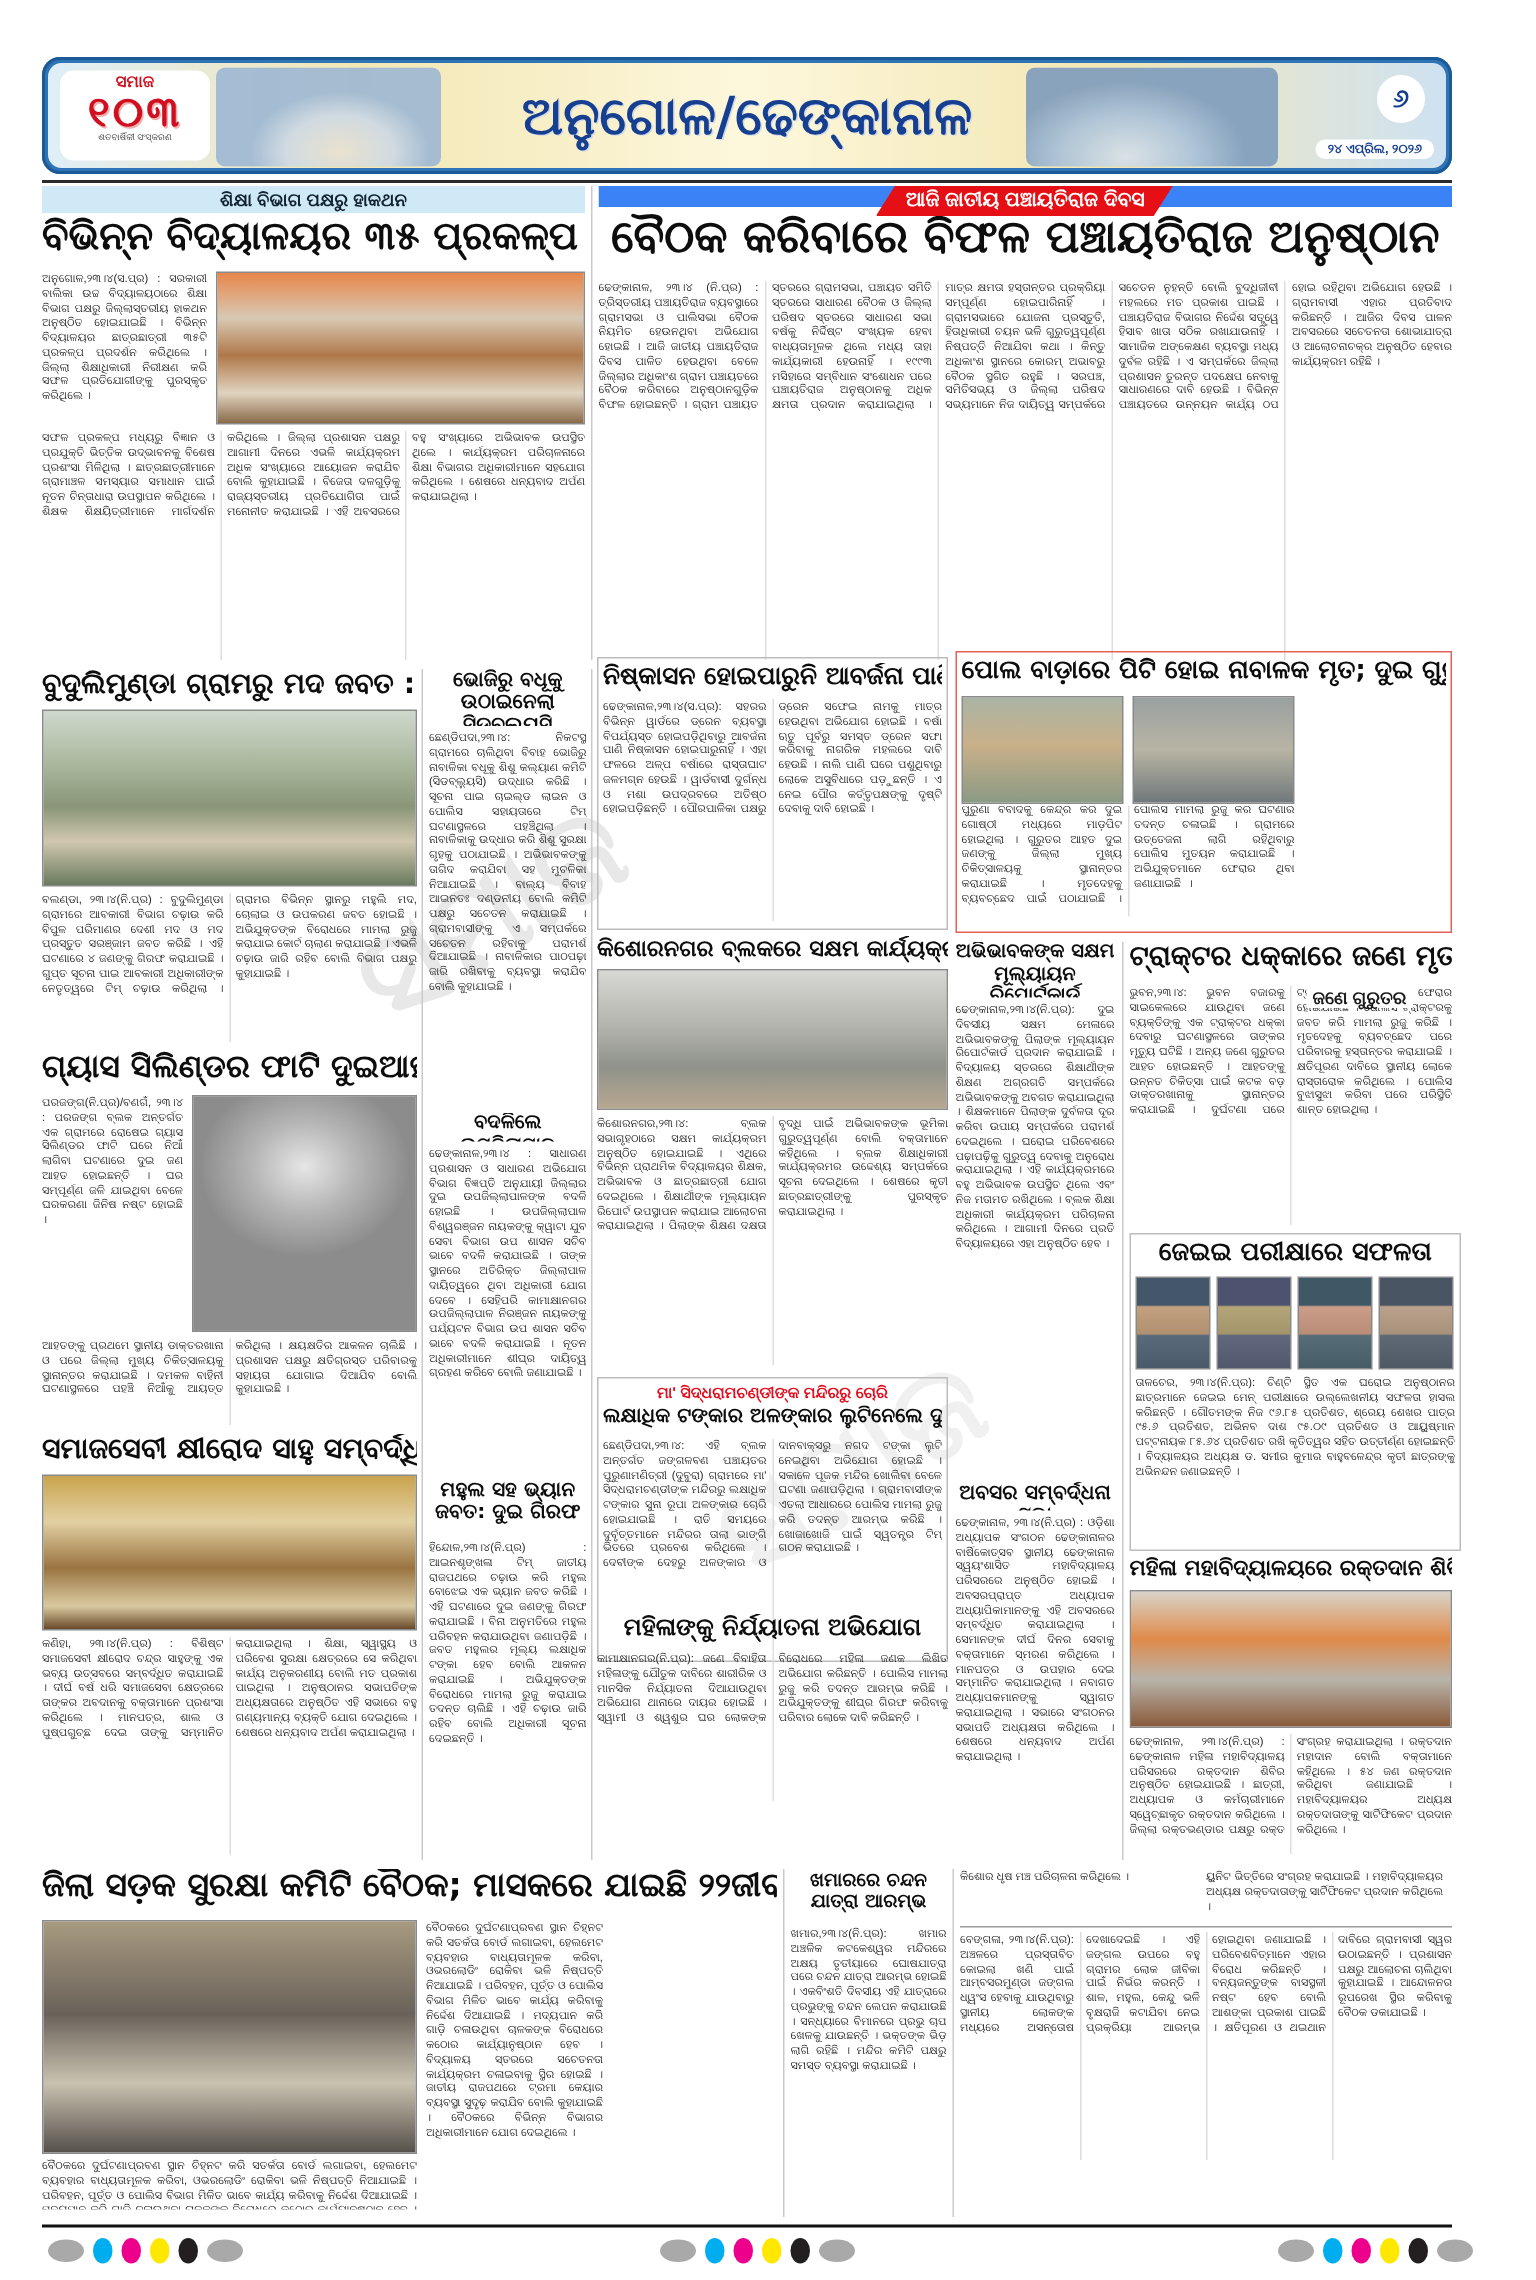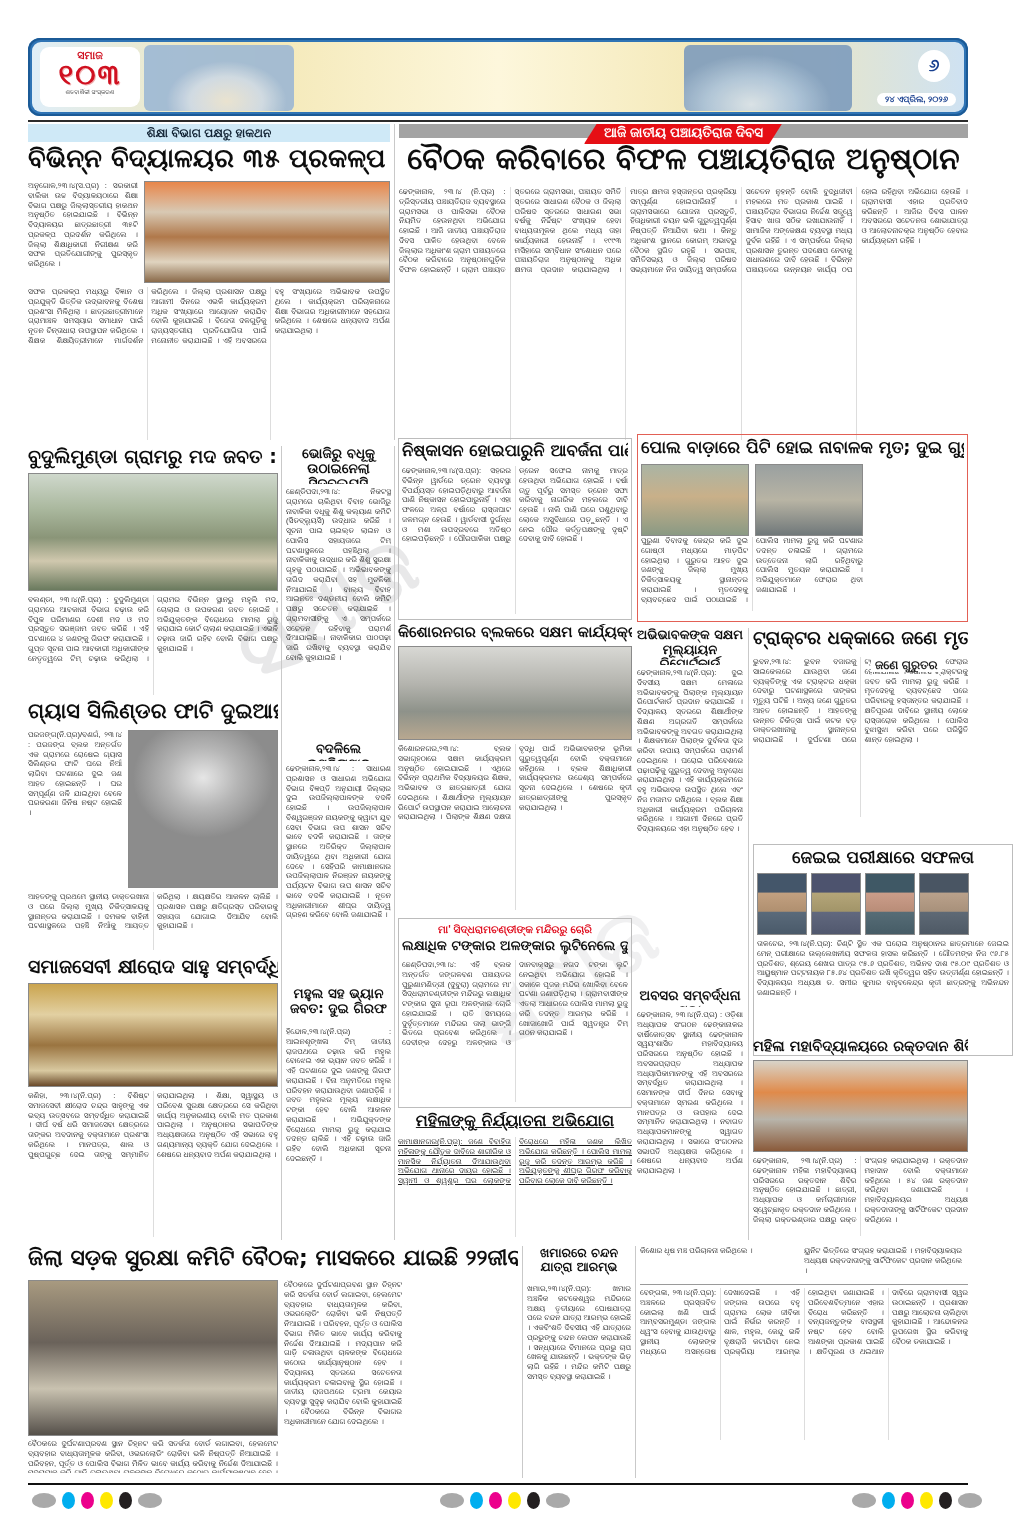--- a/index.html
+++ b/index.html
@@ -39,21 +39,21 @@
   .c2{column-count:2;column-gap:8px;column-rule:1px solid #ddd;}
   .c3{column-count:3;column-gap:8px;column-rule:1px solid #ddd;}
   .c4{column-count:4;column-gap:8px;column-rule:1px solid #ddd;}
   .c5{column-count:5;column-gap:9px;column-rule:1px solid #ddd;}
   .ph{border:1px solid #8a8a8a;box-sizing:border-box;background:#c9c9c9;}
   .vrule{position:absolute;width:1px;background:#c9c9c9;}
   .boxed{border:1px solid #bcbcbc;padding:3px;}
   .boxed-red{border:1px solid #e26055;padding:3px;}
   .red-kicker{color:#e01020;font-weight:bold;text-align:center;font-size:10.5px;margin:1px 0 2px;}
   
-  .grey-bar{position:relative;height:14px;background:#a3a3a3;margin-bottom:4px;}
+  .grey-bar{position:relative;height:14px;background:#3b82f6;margin-bottom:4px;}
   .badge{position:absolute;left:50%;top:-2px;transform:translateX(-50%);background:#e60f15;color:#fff;
         font-size:13.5px;font-weight:bold;padding:3px 20px;clip-path:polygon(7% 0,100% 0,93% 100%,0 100%);white-space:nowrap;}
   
   .p-hack{background:linear-gradient(180deg,#e8864a 0%,#d8c9b4 30%,#b0784a 55%,#e0d4c0 80%,#8a6a4a 100%);}
   .p-police{background:linear-gradient(180deg,#cfd8cc 0%,#aab89e 30%,#8a9578 55%,#d0c8ae 75%,#6a7a5e 100%);}
   .p-gas{background:radial-gradient(70px 60px at 50% 30%,#e6e6e6 0%,#b5b5b5 50%,#8c8c8c 100%),linear-gradient(180deg,#cfcfcf,#7f7f7f);}
   .p-felic{background:linear-gradient(180deg,#caa44e 0%,#e2d0a2 30%,#9a7440 60%,#d9c9a0 85%,#6a4a2a 100%);}
   .p-boy{background:linear-gradient(180deg,#aab4a4 0%,#c9b089 45%,#8a9a84 100%);}
   .p-ground{background:linear-gradient(180deg,#9aa0a0 0%,#b8b4a4 50%,#70787a 100%);}
   .p-hall{background:linear-gradient(180deg,#d8d8d4 0%,#b4b4ae 40%,#8e928a 70%,#b8a890 100%);}
@@ -78,20 +78,21 @@
 <div class="page">
 
   <div class="mast">
     <div class="mast-inner">
       <div class="logo-box">
         <div class="logo-name">ସମାଜ</div>
         <div class="logo-years">୧୦୩</div>
         <div class="logo-sub">ଶତବାର୍ଷିକୀ ସଂସ୍କରଣ</div>
       </div>
       <div class="mast-img img-temple"></div>
+      <div class="mast-title">ଅନୁଗୋଳ/ଢେଙ୍କାନାଳ</div>
       <div class="mast-img img-city"></div>
       <div class="page-circle">୬</div>
       <div class="date-pill">୨୪ ଏପ୍ରିଲ, ୨୦୨୬</div>
     </div>
   </div>
   <div class="mast-rule"></div>
 
   <div class="wm" style="left:230px;top:560px;">ସମାଜ</div>
   <div class="wm" style="left:470px;top:930px;opacity:.08;">ସମାଜ</div>
 
@@ -160,21 +161,21 @@
   <div class="art" style="left:398px;top:624px;width:234px;height:288px;">
     <div class="hl nowrap" style="font-size:15px;height:20px;">କିଶୋରନଗର ବ୍ଲକରେ ସକ୍ଷମ କାର୍ଯ୍ୟକ୍ରମ</div>
     <div class="ph p-hall" style="width:234px;height:94px;margin-top:2px;"></div>
     <div class="body c2" style="height:166px;margin-top:4px;">କିଶୋରନଗର,୨୩।୪: ବ୍ଲକ ସଭାଗୃହଠାରେ ସକ୍ଷମ କାର୍ଯ୍ୟକ୍ରମ ଅନୁଷ୍ଠିତ ହୋଇଯାଇଛି । ଏଥିରେ ବିଭିନ୍ନ ପ୍ରାଥମିକ ବିଦ୍ୟାଳୟର ଶିକ୍ଷକ, ଅଭିଭାବକ ଓ ଛାତ୍ରଛାତ୍ରୀ ଯୋଗ ଦେଇଥିଲେ । ଶିକ୍ଷାର୍ଥୀଙ୍କ ମୂଲ୍ୟାୟନ ରିପୋର୍ଟ ଉପସ୍ଥାପନ କରାଯାଇ ଆଲୋଚନା କରାଯାଇଥିଲା । ପିଲାଙ୍କ ଶିକ୍ଷଣ ଦକ୍ଷତା ବୃଦ୍ଧି ପାଇଁ ଅଭିଭାବକଙ୍କ ଭୂମିକା ଗୁରୁତ୍ୱପୂର୍ଣ୍ଣ ବୋଲି ବକ୍ତାମାନେ କହିଥିଲେ । ବ୍ଲକ ଶିକ୍ଷାଧିକାରୀ କାର୍ଯ୍ୟକ୍ରମର ଉଦ୍ଦେଶ୍ୟ ସମ୍ପର୍କରେ ସୂଚନା ଦେଇଥିଲେ । ଶେଷରେ କୃତୀ ଛାତ୍ରଛାତ୍ରୀଙ୍କୁ ପୁରସ୍କୃତ କରାଯାଇଥିଲା ।</div>
   </div>
   <div class="art boxed" style="left:398px;top:918px;width:234px;height:190px;">
     <div class="red-kicker">ମା' ସିଦ୍ଧରାମଚଣ୍ଡୀଙ୍କ ମନ୍ଦିରରୁ ଚୋରି</div>
     <div class="hl" style="font-size:13.5px;height:19px;white-space:nowrap;">ଲକ୍ଷାଧିକ ଟଙ୍କାର ଅଳଙ୍କାର ଲୁଟିନେଲେ ଦୁର୍ବୃତ୍ତ</div>
     <div class="body c2" style="height:142px;margin-top:3px;">ଛେଣ୍ଡିପଦା,୨୩।୪: ଏହି ବ୍ଲକ ଅନ୍ତର୍ଗତ ଜଙ୍ଗଳବଣ ପଞ୍ଚାୟତର ପୁରୁଣାମଣିତ୍ରୀ (ଦୁବୁରା) ଗ୍ରାମରେ ମା' ସିଦ୍ଧରାମଚଣ୍ଡୀଙ୍କ ମନ୍ଦିରରୁ ଲକ୍ଷାଧିକ ଟଙ୍କାର ସୁନା ରୂପା ଅଳଙ୍କାର ଚୋରି ହୋଇଯାଇଛି । ରାତି ସମୟରେ ଦୁର୍ବୃତ୍ତମାନେ ମନ୍ଦିରର ତାଲା ଭାଙ୍ଗି ଭିତରେ ପ୍ରବେଶ କରିଥିଲେ । ଦେବୀଙ୍କ ଦେହରୁ ଅଳଙ୍କାର ଓ ଦାନବାକ୍ସରୁ ନଗଦ ଟଙ୍କା ଲୁଟି ନେଇଥିବା ଅଭିଯୋଗ ହୋଇଛି । ସକାଳେ ପୂଜକ ମନ୍ଦିର ଖୋଲିବା ବେଳେ ଘଟଣା ଜଣାପଡ଼ିଥିଲା । ଗ୍ରାମବାସୀଙ୍କ ଏତଲା ଆଧାରରେ ପୋଲିସ ମାମଲା ରୁଜୁ କରି ତଦନ୍ତ ଆରମ୍ଭ କରିଛି । ଖୋଜାଖୋଜି ପାଇଁ ସ୍ୱତନ୍ତ୍ର ଟିମ୍ ଗଠନ କରାଯାଇଛି ।</div>
   </div>
-  <div class="art" style="left:398px;top:1112px;width:234px;height:128px;text-decoration:underline;">
+  <div class="art" style="left:398px;top:1076px;width:234px;height:128px;">
     <div class="hl nowrap" style="font-size:16px;height:22px;">ମହିଳାଙ୍କୁ ନିର୍ଯ୍ୟାତନା ଅଭିଯୋଗ</div>
     <div class="body c2" style="height:100px;margin-top:3px;">କାମାକ୍ଷାନଗର(ନି.ପ୍ର): ଜଣେ ବିବାହିତା ମହିଳାଙ୍କୁ ଯୌତୁକ ଦାବିରେ ଶାରୀରିକ ଓ ମାନସିକ ନିର୍ଯ୍ୟାତନା ଦିଆଯାଉଥିବା ଅଭିଯୋଗ ଥାନାରେ ଦାୟର ହୋଇଛି । ସ୍ୱାମୀ ଓ ଶ୍ୱଶୁର ଘର ଲୋକଙ୍କ ବିରୋଧରେ ମହିଳା ଜଣକ ଲିଖିତ ଅଭିଯୋଗ କରିଛନ୍ତି । ପୋଲିସ ମାମଲା ରୁଜୁ କରି ତଦନ୍ତ ଆରମ୍ଭ କରିଛି । ଅଭିଯୁକ୍ତଙ୍କୁ ଶୀଘ୍ର ଗିରଫ କରିବାକୁ ପରିବାର ଲୋକେ ଦାବି କରିଛନ୍ତି ।</div>
   </div>
 
   <div class="art boxed-red" style="left:637px;top:434px;width:331px;height:188px;">
     <div class="hl nowrap" style="font-size:17px;height:23px;">ପୋଲ ବାଡ଼ାରେ ପିଟି ହୋଇ ନାବାଳକ ମୃତ; ଦୁଇ ଗୁରୁତର</div>
     <div class="flexrow" style="margin-top:3px;">
       <div style="width:222px;">
         <div class="flexrow">
           <div class="ph p-boy" style="width:108px;height:72px;"></div>
@@ -194,21 +195,21 @@
   <div class="art" style="left:637px;top:988px;width:106px;height:252px;">
     <div class="hl" style="font-size:13.5px;height:19px;">ଅବସର ସମ୍ବର୍ଦ୍ଧନା ସଭା</div>
     <div class="body" style="height:228px;margin-top:3px;">ଢେଙ୍କାନାଳ, ୨୩।୪(ନି.ପ୍ର) : ଓଡ଼ିଶା ଅଧ୍ୟାପକ ସଂଗଠନ ଢେଙ୍କାନାଳର ବାର୍ଷିକୋତ୍ସବ ସ୍ଥାନୀୟ ଢେଙ୍କାନାଳ ସ୍ୱୟଂଶାସିତ ମହାବିଦ୍ୟାଳୟ ପରିସରରେ ଅନୁଷ୍ଠିତ ହୋଇଛି । ଅବସରପ୍ରାପ୍ତ ଅଧ୍ୟାପକ ଅଧ୍ୟାପିକାମାନଙ୍କୁ ଏହି ଅବସରରେ ସମ୍ବର୍ଦ୍ଧିତ କରାଯାଇଥିଲା । ସେମାନଙ୍କ ଦୀର୍ଘ ଦିନର ସେବାକୁ ବକ୍ତାମାନେ ସ୍ମରଣ କରିଥିଲେ । ମାନପତ୍ର ଓ ଉପହାର ଦେଇ ସମ୍ମାନିତ କରାଯାଇଥିଲା । ନବାଗତ ଅଧ୍ୟାପକମାନଙ୍କୁ ସ୍ୱାଗତ କରାଯାଇଥିଲା । ସଭାରେ ସଂଗଠନର ସଭାପତି ଅଧ୍ୟକ୍ଷତା କରିଥିଲେ । ଶେଷରେ ଧନ୍ୟବାଦ ଅର୍ପଣ କରାଯାଇଥିଲା ।</div>
   </div>
 
   <div class="art" style="left:753px;top:628px;width:215px;height:190px;">
     <div class="hl nowrap" style="font-size:18.5px;height:25px;">ଟ୍ରାକ୍ଟର ଧକ୍କାରେ ଜଣେ ମୃତ</div>
     <div class="subhead-inset" style="left:118px;top:30px;">ଜଣେ ଗୁରୁତର</div>
     <div class="body c2" style="height:160px;margin-top:4px;">ଭୁବନ,୨୩।୪: ଭୁବନ ବଜାରକୁ ସାଇକେଲରେ ଯାଉଥିବା ଜଣେ ବ୍ୟକ୍ତିଙ୍କୁ ଏକ ଟ୍ରାକ୍ଟର ଧକ୍କା ଦେବାରୁ ଘଟଣାସ୍ଥଳରେ ତାଙ୍କର ମୃତ୍ୟୁ ଘଟିଛି । ଅନ୍ୟ ଜଣେ ଗୁରୁତର ଆହତ ହୋଇଛନ୍ତି । ଆହତଙ୍କୁ ଉନ୍ନତ ଚିକିତ୍ସା ପାଇଁ କଟକ ବଡ଼ ଡାକ୍ତରଖାନାକୁ ସ୍ଥାନାନ୍ତର କରାଯାଇଛି । ଦୁର୍ଘଟଣା ପରେ ଟ୍ରାକ୍ଟର ଚାଳକ ଫେରାର ହୋଇଯାଇଛି । ପୋଲିସ ଟ୍ରାକ୍ଟରକୁ ଜବତ କରି ମାମଲା ରୁଜୁ କରିଛି । ମୃତଦେହକୁ ବ୍ୟବଚ୍ଛେଦ ପରେ ପରିବାରକୁ ହସ୍ତାନ୍ତର କରାଯାଇଛି । କ୍ଷତିପୂରଣ ଦାବିରେ ସ୍ଥାନୀୟ ଲୋକେ ରାସ୍ତାରୋକ କରିଥିଲେ । ପୋଲିସ ବୁଝାସୁଝା କରିବା ପରେ ପରିସ୍ଥିତି ଶାନ୍ତ ହୋଇଥିଲା ।</div>
   </div>
-  <div class="art boxed" style="left:753px;top:844px;width:260px;height:212px;">
+  <div class="art boxed" style="left:753px;top:822px;width:221px;height:212px;">
     <div class="hl nowrap" style="font-size:17px;height:23px;">ଜେଇଇ ପରୀକ୍ଷାରେ ସଫଳତା</div>
     <div class="flexrow" style="margin-top:2px;gap:4px;">
       <div class="ph p-portrait" style="width:50px;height:62px;"></div>
       <div class="ph p-portrait" style="width:50px;height:62px;filter:hue-rotate(20deg);"></div>
       <div class="ph p-portrait" style="width:50px;height:62px;filter:hue-rotate(-15deg);"></div>
       <div class="ph p-portrait" style="width:50px;height:62px;filter:saturate(.7);"></div>
     </div>
     <div class="body" style="height:112px;margin-top:4px;">ତାଳଚେର, ୨୩।୪(ନି.ପ୍ର): ଚିଣ୍ଟି ସ୍ଥିତ ଏକ ଘରୋଇ ଅନୁଷ୍ଠାନର ଛାତ୍ରମାନେ ଜେଇଇ ମେନ୍ ପରୀକ୍ଷାରେ ଉଲ୍ଲେଖନୀୟ ସଫଳତା ହାସଲ କରିଛନ୍ତି । ଗୌତମଙ୍କ ନିଜ ୯୬.୮୫ ପ୍ରତିଶତ, ଶ୍ରେୟ ଶେଖର ପାତ୍ର ୯୫.୬ ପ୍ରତିଶତ, ଅଭିନବ ଦାଶ ୯୫.୦୯ ପ୍ରତିଶତ ଓ ଆୟୁଷ୍ମାନ ପଟ୍ଟନାୟକ ୮୫.୬୪ ପ୍ରତିଶତ ରଖି କୃତିତ୍ୱର ସହିତ ଉତ୍ତୀର୍ଣ୍ଣ ହୋଇଛନ୍ତି । ବିଦ୍ୟାଳୟର ଅଧ୍ୟକ୍ଷ ଡ. ସମୀର କୁମାର ବାହୁବଳେନ୍ଦ୍ର କୃତୀ ଛାତ୍ରଙ୍କୁ ଅଭିନନ୍ଦନ ଜଣାଇଛନ୍ତି ।</div>
   </div>
   <div class="art" style="left:753px;top:1038px;width:215px;height:202px;">

